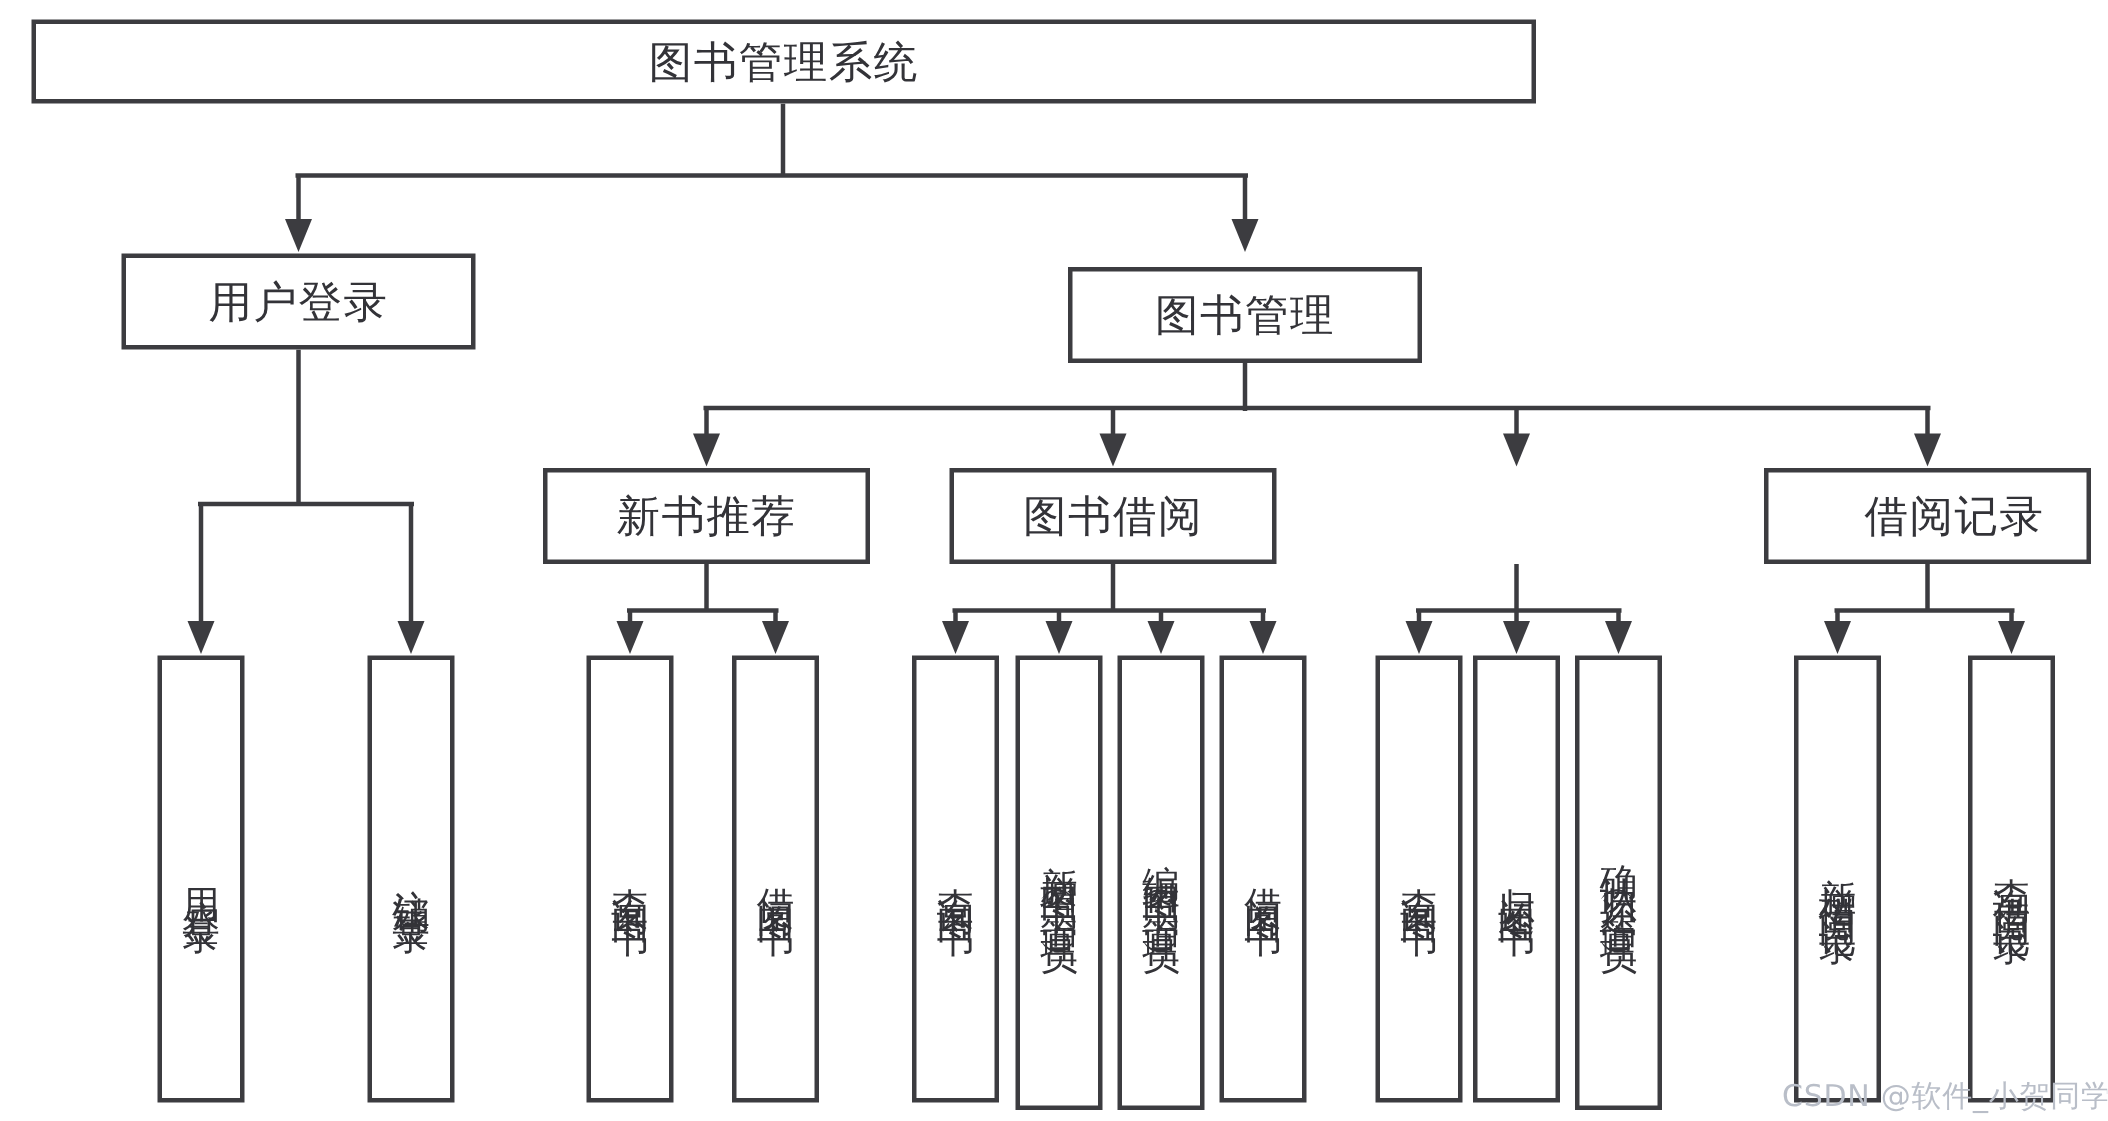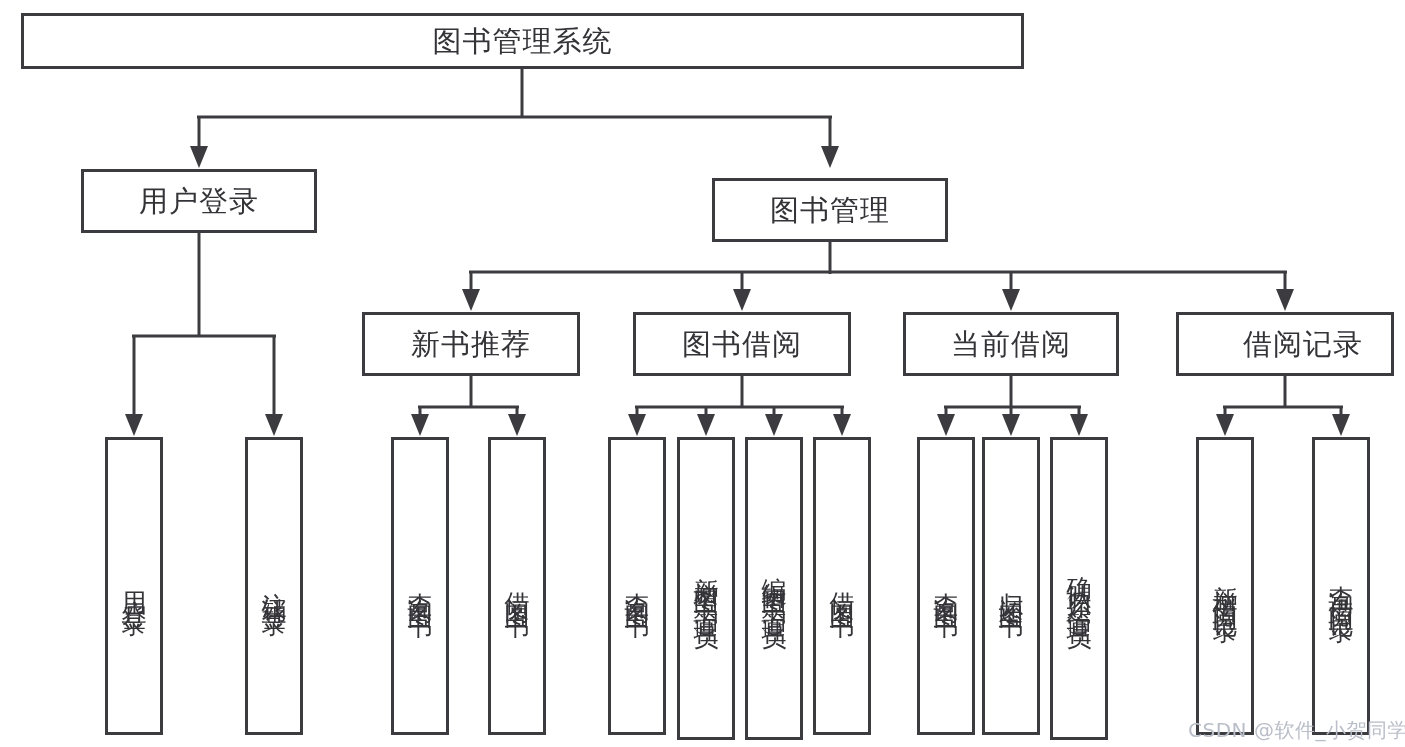--- a/index.html
+++ b/index.html
@@ -143,23 +143,20 @@
   <div class="box h" style="left:712px;top:178px;width:236px;height:64px;">
     <span>图书管理</span>
   </div>
 
   <div class="box h" style="left:362px;top:312px;width:218px;height:64px;">
     <span>新书推荐</span>
   </div>
   <div class="box h" style="left:633px;top:312px;width:218px;height:64px;">
     <span>图书借阅</span>
   </div>
-  <div class="box h" style="left:903px;top:312px;width:216px;height:64px;">
-    <span>当前借阅</span>
-  </div>
   <div class="box h" style="left:1176px;top:312px;width:218px;height:64px;padding-left:36px;">
     <span>借阅记录</span>
   </div>
 
   <div class="box v" style="left:105px;top:437px;width:58px;height:298px;">
     <span>用户登录</span>
   </div>
   <div class="box v" style="left:245px;top:437px;width:58px;height:298px;">
     <span>注销登录</span>
   </div>

